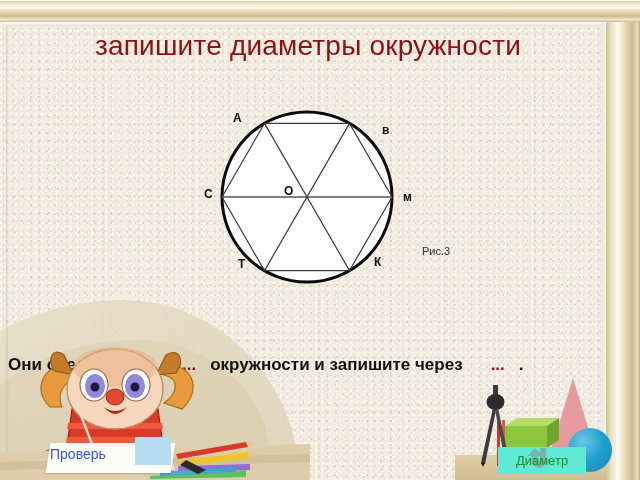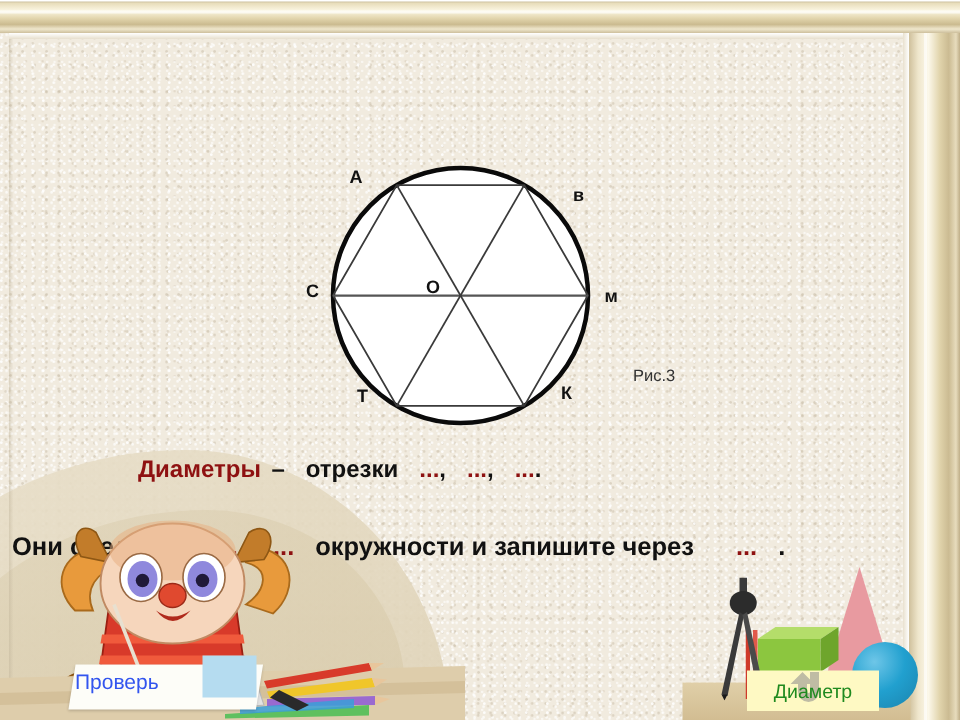--- a/index.html
+++ b/index.html
@@ -253,21 +253,21 @@
     background: linear-gradient(180deg, #e0cfa8 0%, #d2bd92 100%);
   }
 
   
   .diam-btn {
     position: absolute;
     left: 498px;
     top: 447px;
     width: 88px;
     height: 27px;
-    background: #fef9c3;
+    background: #5eead4;
     display: flex;
     align-items: center;
     justify-content: center;
   }
   .diam-btn .arrow-icon {
     position: absolute;
     left: 28px;
     top: 1px;
     width: 26px;
     height: 25px;
@@ -290,20 +290,21 @@
   <div class="swoosh2"></div>
 
   <div class="frame-right"></div>
   <div class="frame-right-hl"></div>
   <div class="frame-top"></div>
   <div class="frame-top-hl"></div>
   <div class="inner-edge-top"></div>
   <div class="inner-edge-right"></div>
   <div class="inner-shadow-left"></div>
 
+  <div class="title">запишите диаметры окружности</div>
 
   <div class="figure">
     <svg width="260" height="185" viewBox="0 0 260 185">
 
       <circle cx="107" cy="92" r="85" fill="#ffffff" stroke="#0a0a0a" stroke-width="3"></circle>
 
       <polygon points="64.5,18.4 149.5,18.4 192,92 149.5,165.6 64.5,165.6 22,92" fill="none" stroke="#3a3a3a" stroke-width="1.2"></polygon>
 
       <line x1="22" y1="92" x2="192" y2="92" stroke="#555" stroke-width="1.5"></line>
       <line x1="64.5" y1="18.4" x2="149.5" y2="165.6" stroke="#3a3a3a" stroke-width="1.2"></line>
@@ -313,23 +314,20 @@
     <div class="fig-label" style="left:33px; top:6px;">А</div>
     <div class="fig-label" style="left:182px; top:18px;">в</div>
     <div class="fig-label" style="left:4px; top:82px;">С</div>
     <div class="fig-label" style="left:203px; top:85px;">м</div>
     <div class="fig-label" style="left:38px; top:152px;">Т</div>
     <div class="fig-label" style="left:174px; top:150px;">К</div>
     <div class="fig-label" style="left:84px; top:79px;">О</div>
     <div class="fig-caption" style="left:222px; top:140px;text-align:center;">Рис.3</div>
   </div>
 
-  <div class="line1">
-    <span class="red">Диаметры</span><span class="sp"></span><span class="blk">–</span><span class="sp-lg"></span><span class="blk">отрезки</span><span class="sp-lg"></span><span class="red">...</span><span class="blk">,</span><span class="sp-lg"></span><span class="red">...</span><span class="blk">,</span><span class="sp-lg"></span><span class="red">...</span><span class="blk">.</span>
-  </div>
 
   <div class="line2">
     <span class="blk">Они соединяют</span><span class="sp-lg"></span><span class="red">...</span><span class="sp-lg"></span><span class="red">...</span><span class="sp-lg"></span><span class="blk">окружности и запишите через</span><span class="sp-lg"></span><span class="sp-lg"></span><span class="red">...</span><span class="sp-lg"></span><span class="blk">.</span>
   </div>
 
   <div class="owl-wrap">
     <svg width="190" height="135" viewBox="0 0 190 135">
 
       <path d="M30 62 C 14 46, 20 24, 44 20 L 60 32 C 44 36, 36 48, 42 62 Z" fill="#e89a3c" stroke="#a96a1c" stroke-width="1.2"></path>
       <path d="M150 20 C 176 22, 180 48, 162 64 L 144 58 C 158 48, 160 34, 144 30 Z" fill="#e89a3c" stroke="#a96a1c" stroke-width="1.2"></path>

